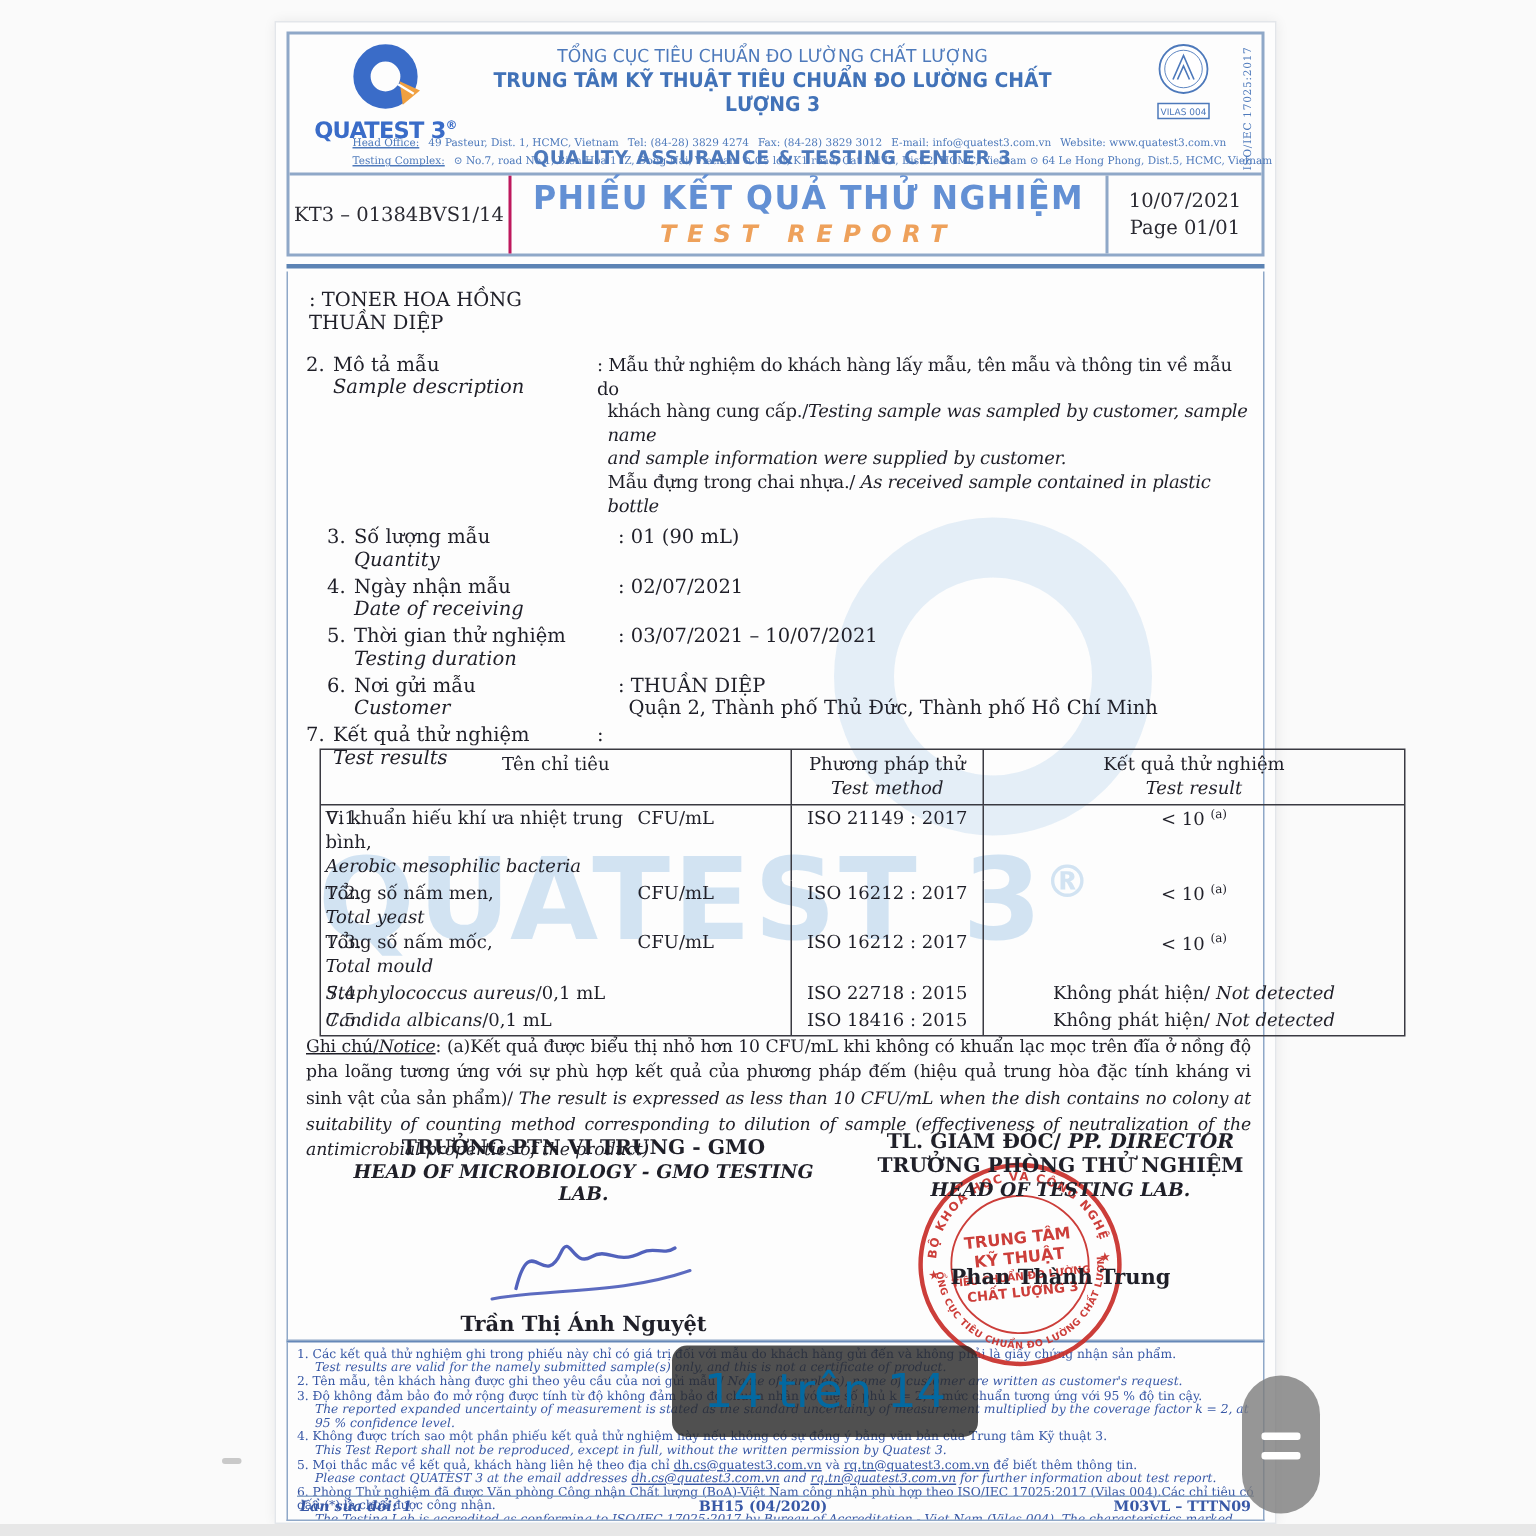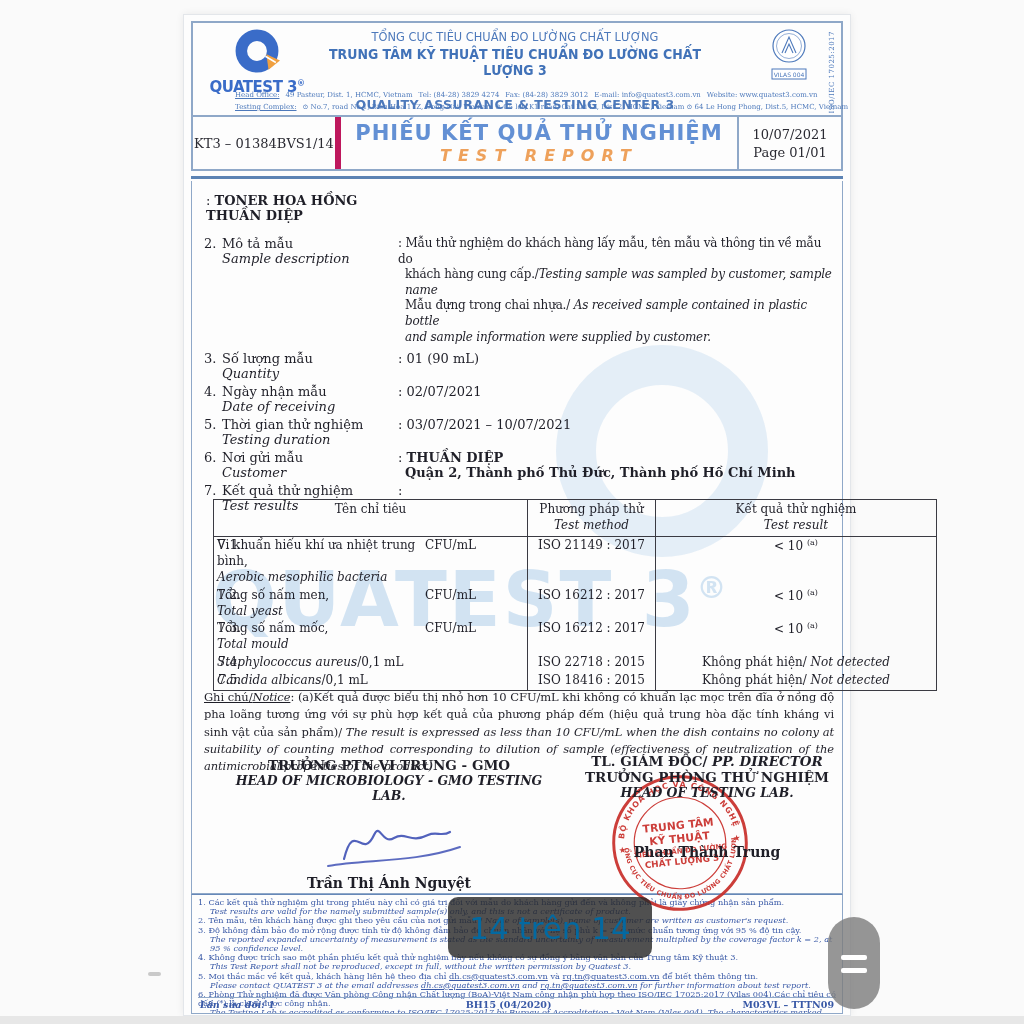--- a/index.html
+++ b/index.html
@@ -34,46 +34,46 @@
   .contact-1 { top:68px; }
   .contact-2 { top:80px; }
   .contact-line .lbl { text-decoration:underline; }
   .contact-line span { margin-right:6px; }
   .seal { position:absolute; right:28px; top:4px; }
   .iso-vert { position:absolute; right:5px; top:8px; font-size:7px; color:#4d79bb;
               writing-mode:vertical-rl; transform:rotate(180deg); letter-spacing:.5px; }
 
   
   .title-row { display:flex; height:52px; }
-  .tcell-no { width:148px; border-right:6px solid #be185d; display:flex; align-items:center; justify-content:center;
+  .tcell-no { width:148px; border-right:2px solid #be185d; display:flex; align-items:center; justify-content:center;
               font-size:13px; color:#2a2a32; }
   .tcell-main { flex:1; text-align:center; padding-top:3px; }
   .report-title { font-family:"DejaVu Sans", sans-serif; font-weight:bold; font-size:22px; color:#6390d4; letter-spacing:1px; transform:scaleX(.96); }
   .report-sub { font-family:"DejaVu Sans", sans-serif; font-weight:bold; font-style:italic; font-size:16px;
                 color:#eea15b; letter-spacing:7px; margin-top:1px; }
   .tcell-date { width:104px; border-left:2px solid #8fa8c8; display:flex; flex-direction:column; align-items:center;
                 justify-content:center; font-size:13px; color:#2a2a32; gap:3px; }
 
   .blue-rule { position:absolute; left:7px; top:161px; width:652px; border-top:3px solid #5c83b4; z-index:1; }
 
   
   .body-box { position:absolute; left:7px; top:166px; width:652px; height:713px;
               border:1.5px solid #8fa8c8; border-top:none; z-index:1; }
 
   .info-block { position:absolute; left:12px; top:12px; right:6px; font-size:13px; }
   .info-item { display:grid; grid-template-columns:192px 1fr; }
   .lbl-vi .no { display:inline-block; width:18px; }
   .lbl-en { font-style:italic; padding-left:18px; }
   .info-value { padding-left:2px; }
-  .b { font-weight:bold; }
+  .b { font-weight:normal; }
   .it { font-style:italic; }
   .u { text-decoration:underline; }
   .vcont { padding-left:7px; }
   .desc { font-size:12px; letter-spacing:-.2px; line-height:1.3; }
-  .mb14 { margin-bottom:13px; } .mb6 { margin-bottom:6px; } .mb2 { margin-bottom:3px; }
+  .mb14 { margin-bottom:13px; } .mb6 { margin-bottom:6px; } .mb2 { margin-bottom:3px;margin-left:14px; }
 
   
   .rt { position:absolute; left:21px; top:318px; width:724px; border:1.5px solid #3a3a42; font-size:12px; background:transparent; }
   .rt-head, .rt-row { display:grid; grid-template-columns:314px 128px 1fr; }
   .rt .cA { border-right:1.5px solid #3a3a42; }
   .rt .cB { border-right:1.5px solid #3a3a42; }
   .rt-head > div { border-bottom:1.5px solid #3a3a42; text-align:center; padding:2px 0 3px; line-height:1.3; }
   .rt-row .cell { padding:1px 3px; }
   .rt-row .center { text-align:center; }
   .rname { position:relative; padding-left:36px; line-height:1.32; }
@@ -182,22 +182,22 @@
       </div>
 
       <div class="info-item mb6">
         <div class="info-label">
           <div class="lbl-vi"><span class="no">2.</span><span>Mô tả mẫu</span></div>
           <div class="lbl-en">Sample description</div>
         </div>
         <div class="info-value desc">
           <div><span>:</span> <span>Mẫu thử nghiệm do khách hàng lấy mẫu, tên mẫu và thông tin về mẫu do</span></div>
           <div class="vcont"><span>khách hàng cung cấp./</span><span class="it">Testing sample was sampled by customer, sample name</span></div>
+          <div class="vcont it">and sample information were supplied by customer.</div>
           <div class="vcont"><span>Mẫu đựng trong chai nhựa./ </span><span class="it">As received sample contained in plastic bottle</span></div>
-          <div class="vcont it">and sample information were supplied by customer.</div>
         </div>
       </div>
 
       <div class="info-item mb2">
         <div class="info-label">
           <div class="lbl-vi"><span class="no">3.</span><span>Số lượng mẫu</span></div>
           <div class="lbl-en">Quantity</div>
         </div>
         <div class="info-value"><span>:</span> <span>01 (90 mL)</span></div>
       </div>

